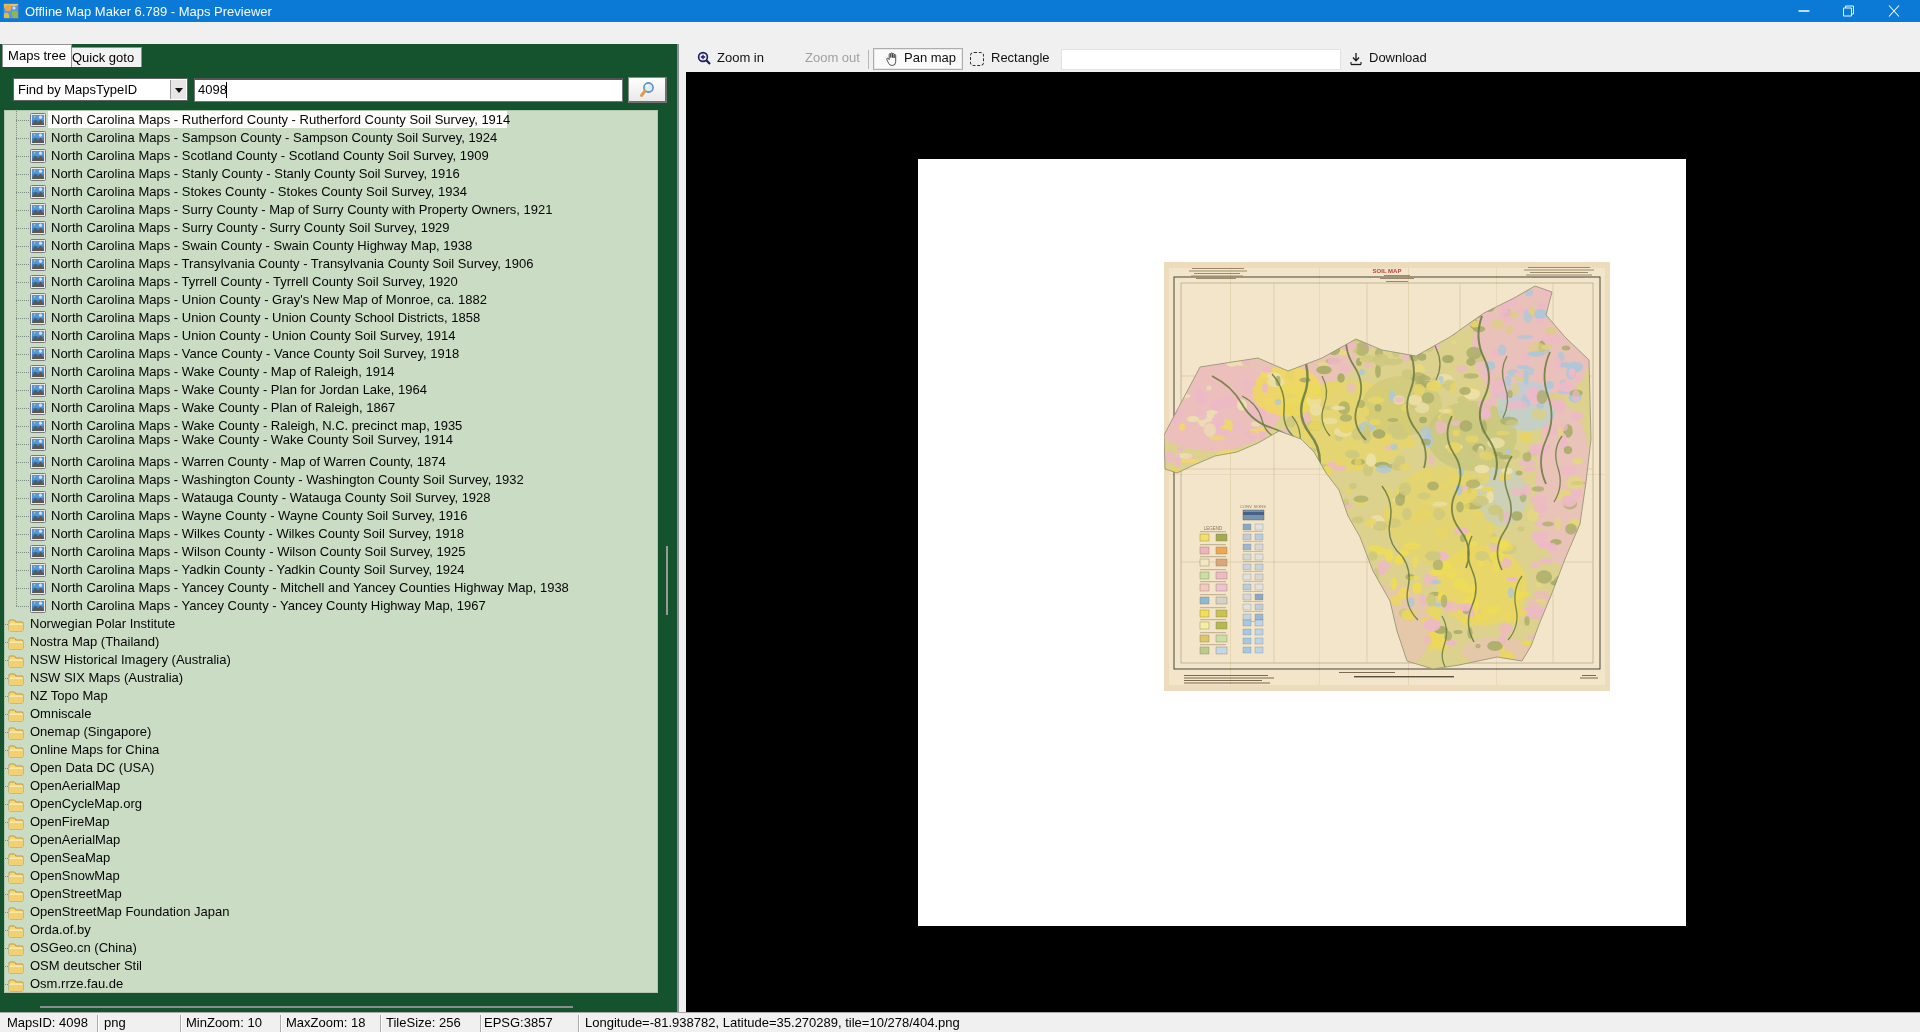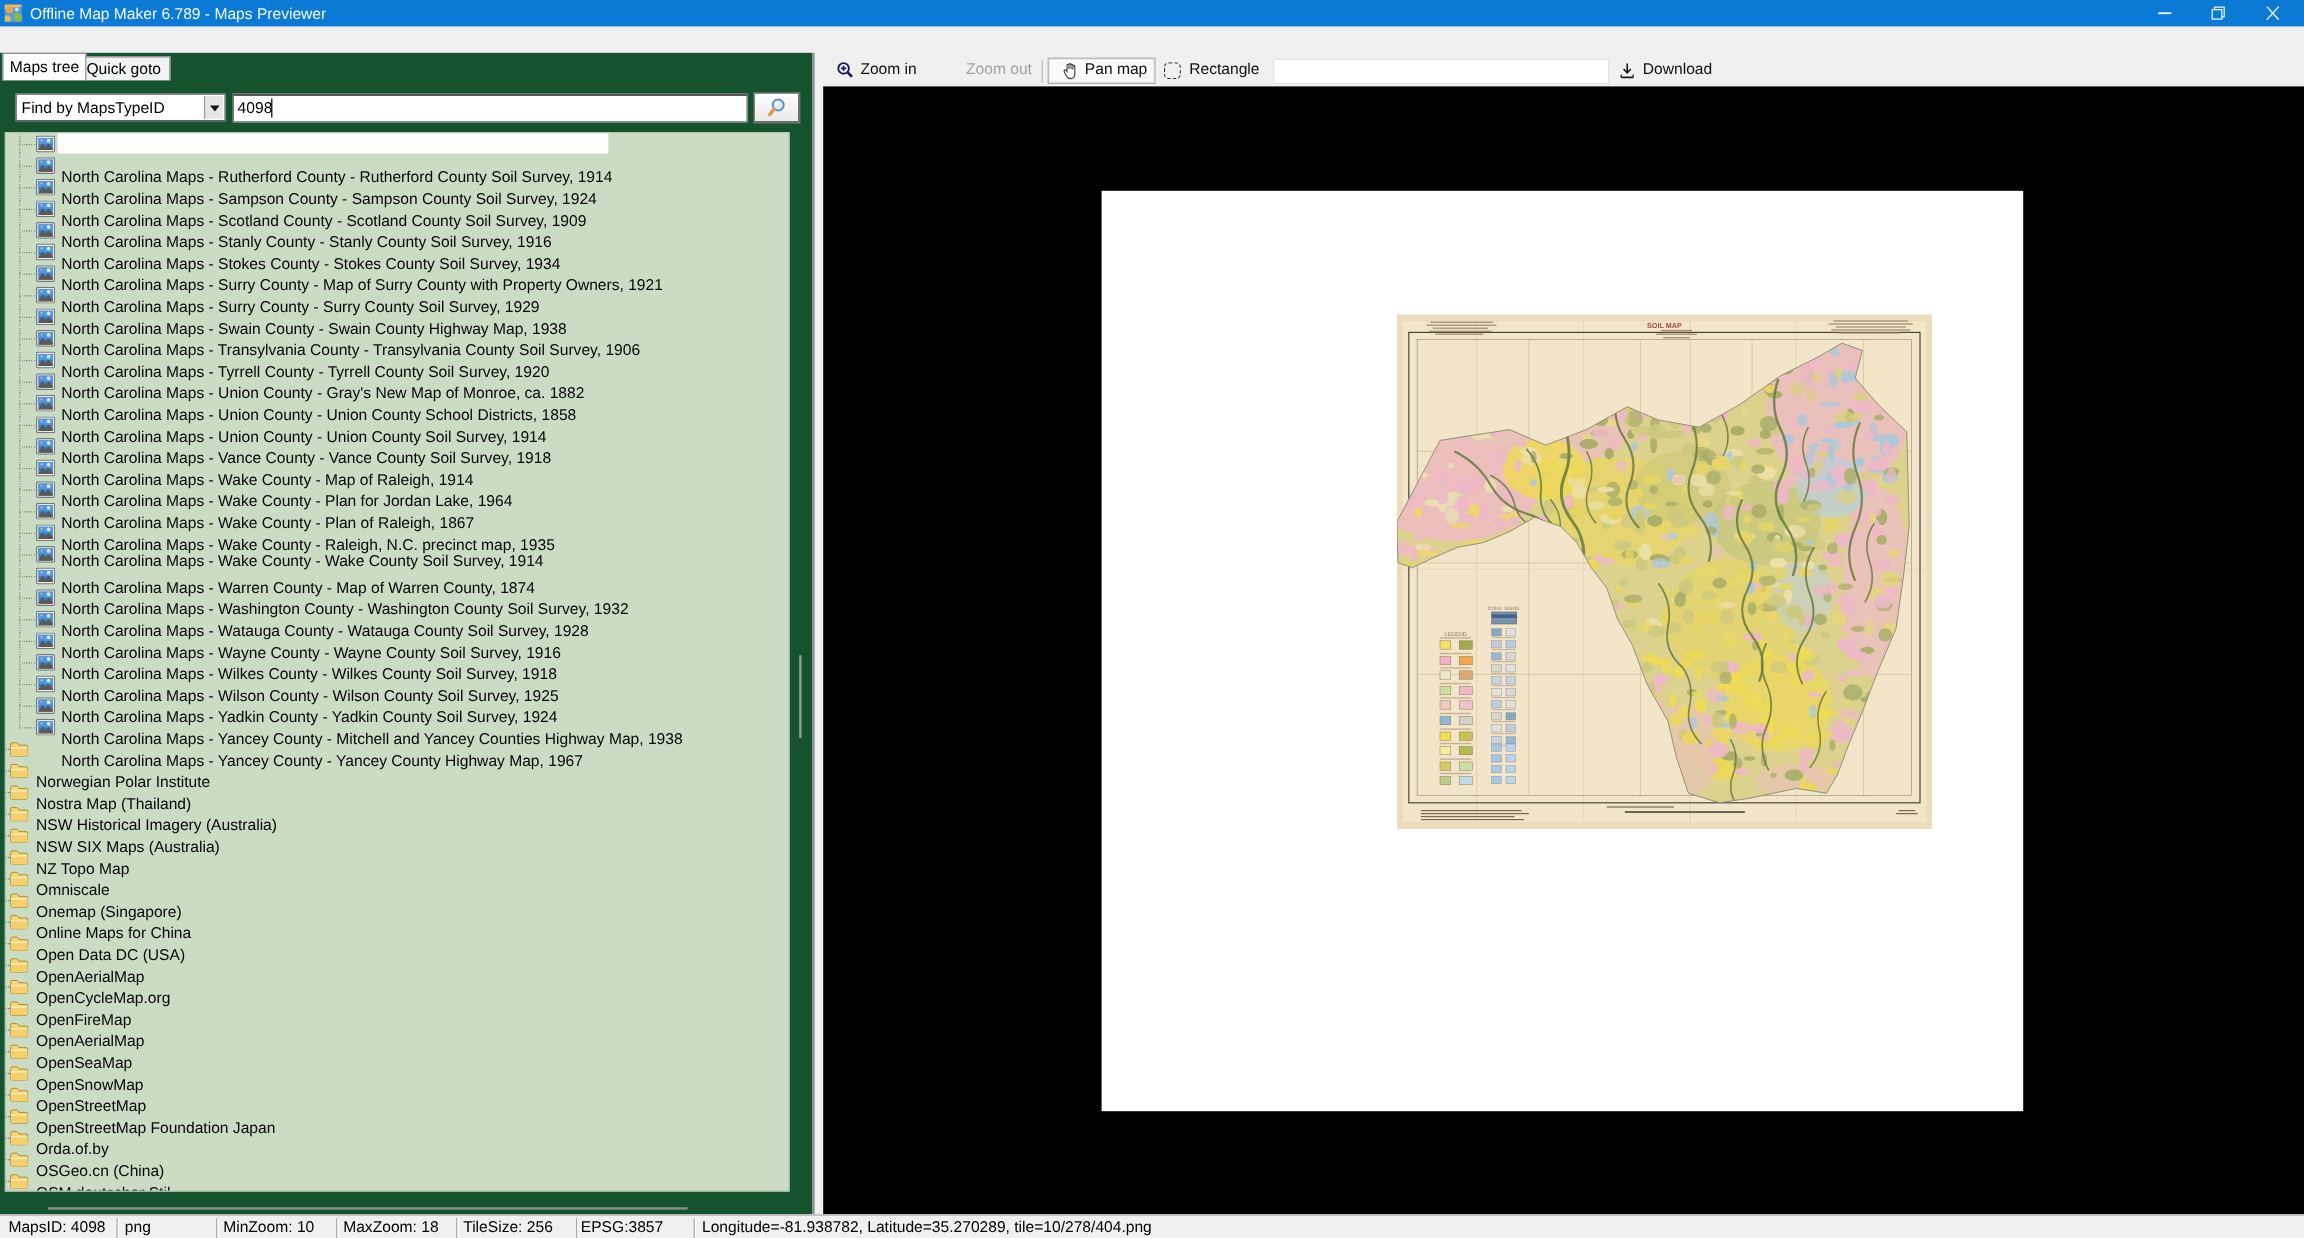--- a/index.html
+++ b/index.html
@@ -19,21 +19,21 @@
 #combo .ar:after { content:""; position:absolute; left:4px; top:8px; border:4px solid transparent; border-top:5px solid #111; }
 #sinput { position:absolute; left:194px; top:34px; width:429px; height:24px; background:#fff; border:1px solid #777; border-top:2px solid #555; }
 #sinput .t { position:absolute; left:3px; top:0; line-height:20px; font-size:13px; }
 #caret { position:absolute; left:31px; top:2px; width:1px; height:16px; background:#000; }
 #sbtn { position:absolute; left:628px; top:33px; width:39px; height:26px; background:linear-gradient(#fefefe,#e9e9e9); border:1px solid #8a8a8a; border-right:2px solid #707070; border-bottom:2px solid #707070; }
 #tree { position:absolute; left:4px; top:66px; width:654px; height:883px; background:#cbdcc5; border:1px solid #b4c4ae; overflow:hidden; }
 .vline { position:absolute; left:11px; top:0; width:1px; height:496px; background-image:repeating-linear-gradient(to bottom,#7e8e7e 0 1px,transparent 1px 2px); }
 .hconn { position:absolute; left:11px; width:14px; height:1px; background-image:repeating-linear-gradient(to right,#7e8e7e 0 1px,transparent 1px 2px); }
 .hconn2 { position:absolute; left:0px; width:4px; height:1px; background-image:repeating-linear-gradient(to right,#7e8e7e 0 1px,transparent 1px 2px); }
 .icon { position:absolute; }
-.rtxt { position:absolute; height:18px; line-height:18px; font-size:13px; color:#060606; white-space:pre;margin-top:28px; }
+.rtxt { position:absolute; height:18px; line-height:18px; font-size:13px; color:#060606; white-space:pre; }
 .selbg { position:absolute; left:43px; width:459px; height:17px; background:#fdfdfb; }
 #vthumb { position:absolute; left:666px; top:502px; width:2px; height:69px; background:#999; }
 #hthumb { position:absolute; left:40px; top:962px; width:533px; height:2px; background:#8d8d8d; }
 #splitter { position:absolute; left:677px; top:44px; width:2px; height:968px; background:#8c9094; }
 #rightpane { position:absolute; left:679px; top:44px; width:1241px; height:968px; background:#f0f0f0; }
 #canvas { position:absolute; left:7px; top:28px; width:1234px; height:940px; background:#000; }
 #page { position:absolute; left:232px; top:87px; width:768px; height:767px; background:#fff; }
 #papersvg { position:absolute; left:478px; top:190px; }
 .tbtxt { position:absolute; top:0; height:28px; line-height:28px; font-size:13px; color:#111; }
 #panbtn { position:absolute; left:194px; top:4px; width:90px; height:22px; background:#fafafa; border:1px solid #aeaeae; box-shadow:inset 0 0 0 1px #e8e8e8; }

